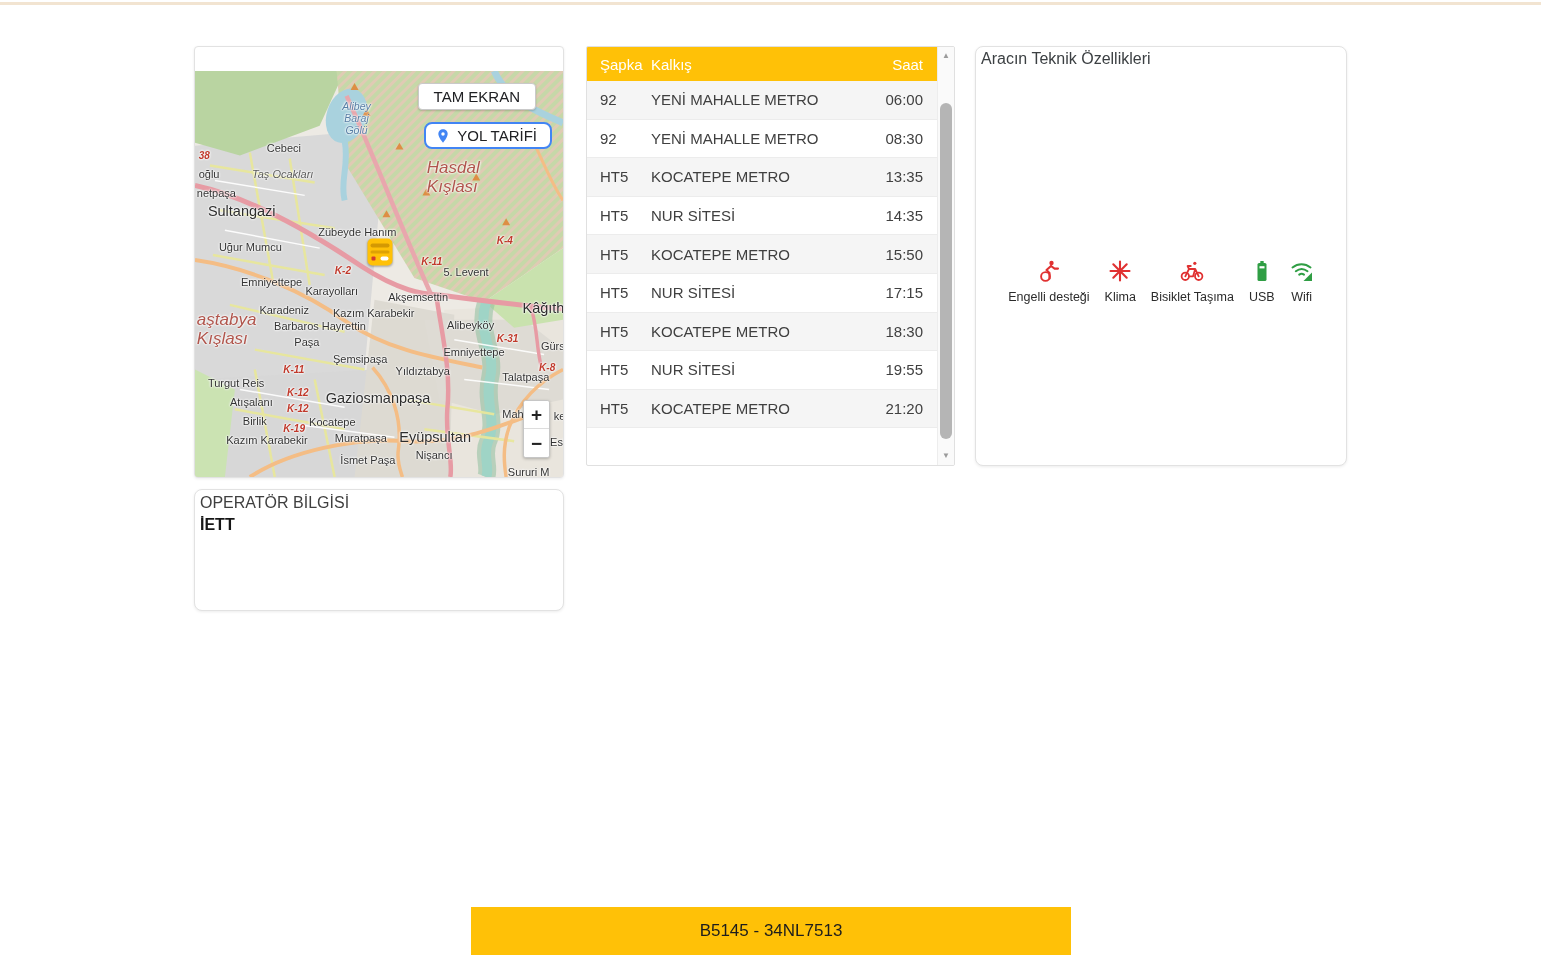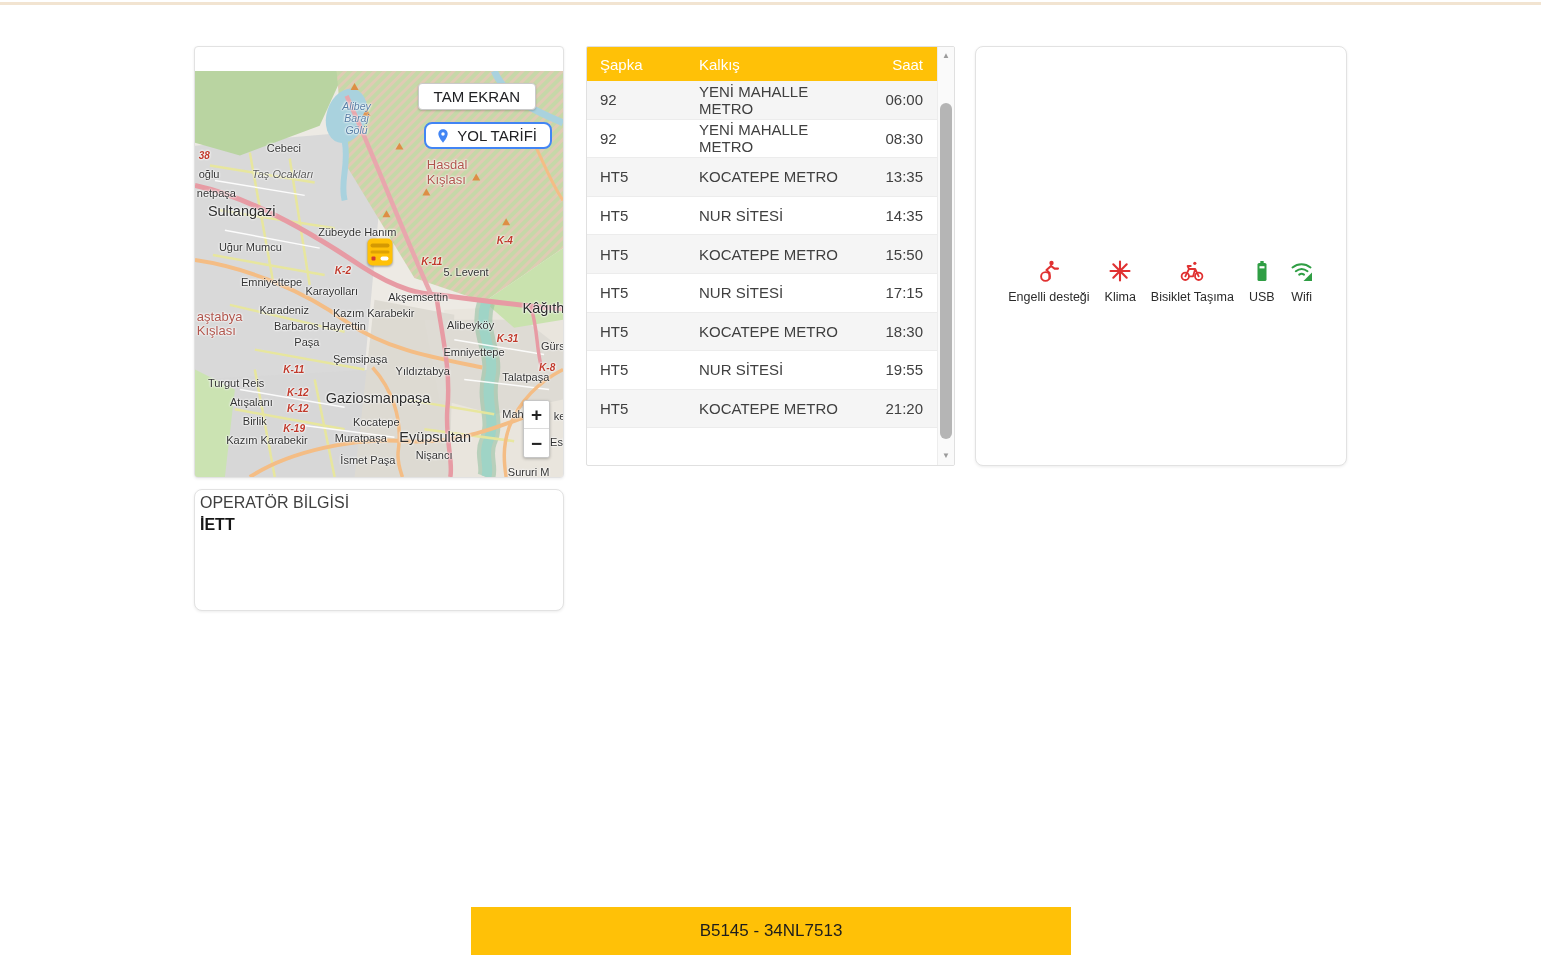--- a/index.html
+++ b/index.html
@@ -17,21 +17,21 @@
   .card-title { font-size:16px; color:#3c4043; padding:3px 5px; }
 
   
   #map-card { left:194px; top:46px; width:370px; height:432px; border-radius:4px; overflow:hidden; }
   #map-area { position:absolute; left:0; right:0; top:24px; bottom:0; overflow:hidden; background:#edeae4; }
   #map-area svg.map-svg { position:absolute; inset:0; width:100%; height:100%; }
   .map-label { position:absolute; color:#333; font-size:11px; line-height:1.12; white-space:pre-line;
     text-shadow:0 0 2px #fff, 0 0 2px #fff, 0 0 3px #fff; pointer-events:none; }
   .map-label.city { font-size:14.5px; color:#2d2d2d; }
   .map-label.ref { color:#c0392b; font-style:italic; font-size:10px; font-weight:bold; }
-  .map-label.area-red { color:#b0554c; font-size:13px; }
+  .map-label.area-red { color:#b0554c; font-style:italic; font-size:17px; }
   .map-label.area-dark { color:#5a5a5a; font-style:italic; font-size:11px; }
   .map-label.water { color:#587ea5; font-style:italic; font-size:10.5px; text-align:center; }
 
   .btn-fullscreen { position:absolute; top:12px; right:27px; background:#fff; border:1px solid #c9c9c9;
     border-radius:4px; padding:4px 15px; font-size:15px; color:#202124; cursor:pointer;
     box-shadow:0 1px 2px rgba(0,0,0,.18); font-family:inherit; }
   .btn-directions { position:absolute; top:51px; right:11px; background:#fff; border:2px solid #4285f4;
     border-radius:8px; padding:3px 13px 3px 9px; font-size:15px; color:#202124; cursor:pointer;
     display:flex; align-items:center; gap:6px; font-family:inherit; }
   .btn-directions svg { width:16px; height:16px; }
@@ -47,21 +47,21 @@
   #bus-marker .w1 { position:absolute; left:3px; right:3px; top:5px; height:4px; background:rgba(160,105,0,.45); border-radius:2px; }
   #bus-marker .w2 { position:absolute; left:3px; right:3px; top:12px; height:3px; background:rgba(160,105,0,.35); border-radius:2px; }
   #bus-marker .plate { position:absolute; right:4px; bottom:5px; width:8px; height:4px; background:#fff; border-radius:2px; }
   #bus-marker .lamp { position:absolute; left:4px; bottom:5px; width:4px; height:4px; background:#d23b2f; border-radius:1px; }
 
   
   #table-card { left:586px; top:46px; width:369px; height:420px; border:1px solid #e0e0e0;
     border-radius:2px; box-shadow:none; overflow:hidden; }
   .t-head { display:flex; align-items:center; height:34px; margin-right:17px; color:#fff; font-size:15px; }
   .t-col1 { width:64px; padding-left:13px; }
-  .t-col2 { flex:1;margin-left:48px; }
+  .t-col2 { flex:1; }
   .t-col3 { width:76px; text-align:right; padding-right:14px; }
   #t-rows { position:absolute; top:34px; bottom:0; left:0; right:17px; }
   .t-row { display:flex; align-items:center; height:38.6px; font-size:15px; color:#404040;
     border-bottom:1px solid #ececec; background:#fff; }
   .t-row:nth-child(odd) { background:#f5f5f5; }
   
   .sb { position:absolute; top:0; right:0; bottom:0; width:17px; background:#fafafa; border-left:1px solid #ededed; }
   .sb-arrow { position:absolute; left:0; width:100%; height:16px; text-align:center; font-size:8px;
     color:#9b9b9b; line-height:16px; cursor:pointer; }
   .sb-arrow.up { top:1px; } .sb-arrow.down { bottom:1px; }
@@ -193,21 +193,21 @@
         <div class="map-label ref" style="left: 93.5%; top: 71.6%;">K-8</div>
         <div class="map-label " style="left: 83.5%; top: 74%;">Talatpaşa</div>
         <div class="map-label " style="left: 3.5%; top: 75.4%;">Turgut Reis</div>
         <div class="map-label ref" style="left: 24%; top: 72.2%;">K-11</div>
         <div class="map-label ref" style="left: 25%; top: 77.9%;">K-12</div>
         <div class="map-label " style="left: 9.5%; top: 80%;">Atışalanı</div>
         <div class="map-label ref" style="left: 25%; top: 81.7%;">K-12</div>
         <div class="map-label city" style="left: 35.5%; top: 78.6%;">Gaziosmanpaşa</div>
         <div class="map-label " style="left: 13%; top: 84.8%;">Birlik</div>
         <div class="map-label ref" style="left: 24%; top: 86.6%;">K-19</div>
-        <div class="map-label " style="left: 31%; top: 84.9%; margin-left: 44px;">Kocatepe</div>
+        <div class="map-label " style="left: 31%; top: 84.9%;">Kocatepe</div>
         <div class="map-label " style="left: 83.5%; top: 83%;">Mahm</div>
         <div class="map-label " style="left: 97.5%; top: 83.5%;">ke</div>
         <div class="map-label " style="left: 8.5%; top: 89.5%;">Kazım Karabekir</div>
         <div class="map-label " style="left: 38%; top: 89%;">Muratpaşa</div>
         <div class="map-label city" style="left: 55.5%; top: 88.3%;">Eyüpsultan</div>
         <div class="map-label " style="left: 96.5%; top: 89.8%;">Esl</div>
         <div class="map-label " style="left: 39.5%; top: 94.4%;">İsmet Paşa</div>
         <div class="map-label " style="left: 60%; top: 93.2%;">Nişancı</div>
         <div class="map-label " style="left: 85%; top: 97.3%;">Sururi M</div>
       </div>
@@ -289,20 +289,21 @@
       </div>
     </div>
   <div class="sb">
     <div class="sb-arrow up">▲</div>
     <div class="sb-thumb"></div>
     <div class="sb-arrow down">▼</div>
   </div>
 </div>
 
 <div class="card" id="tech-card">
+  <div class="card-title">Aracın Teknik Özellikleri</div>
   <div id="features">
       <div class="feature" style="color: rgb(224, 49, 49);">
         <span><svg viewBox="0 0 24 24">
             <circle cx="14.5" cy="4" r="2.2" fill="currentColor"></circle>
             <path d="M14 7l-4.5 4 3 3v5.5" stroke="currentColor" stroke-width="2.1" fill="none" stroke-linecap="round" stroke-linejoin="round"></path>
             <path d="M14 7l3.6 2.6H21" stroke="currentColor" stroke-width="2.1" fill="none" stroke-linecap="round" stroke-linejoin="round"></path>
             <circle cx="8.5" cy="17.5" r="4.4" fill="none" stroke="currentColor" stroke-width="1.9"></circle>
           </svg></span>
         <span class="f-label">Engelli desteği</span>
       </div>

